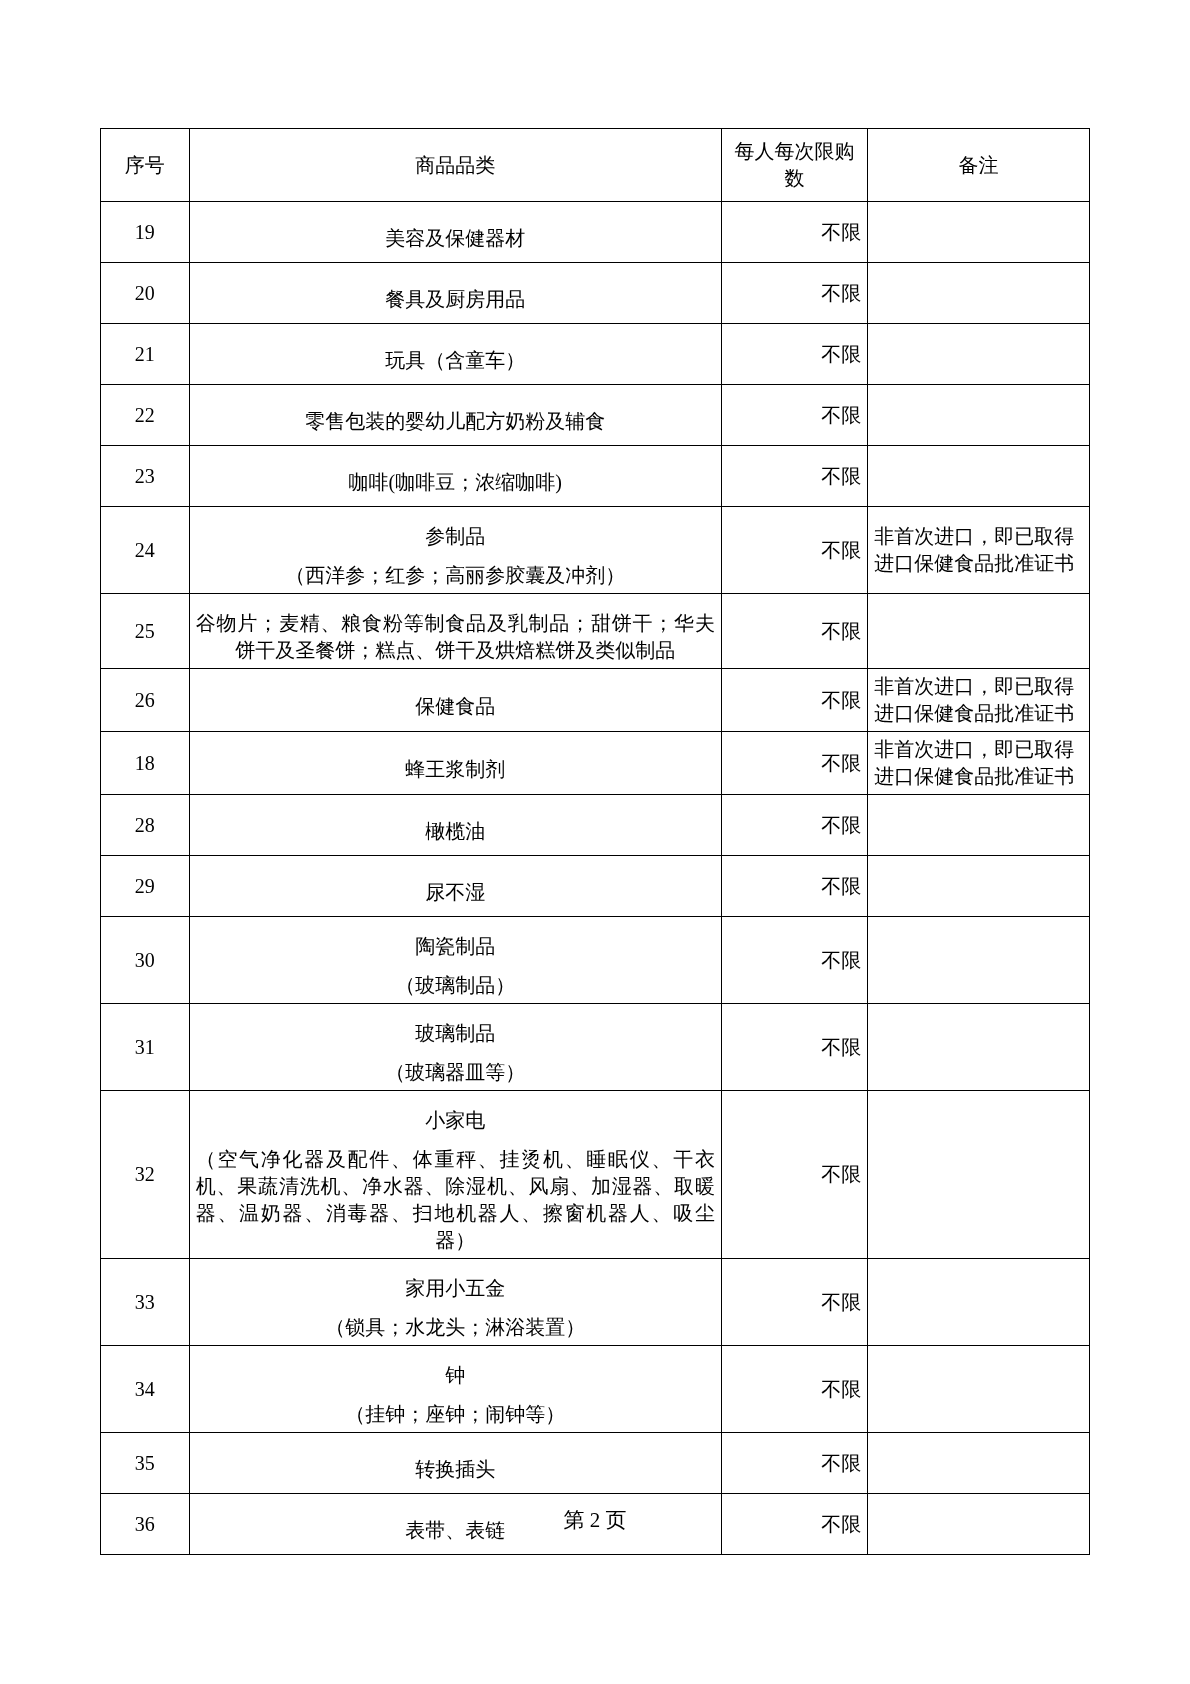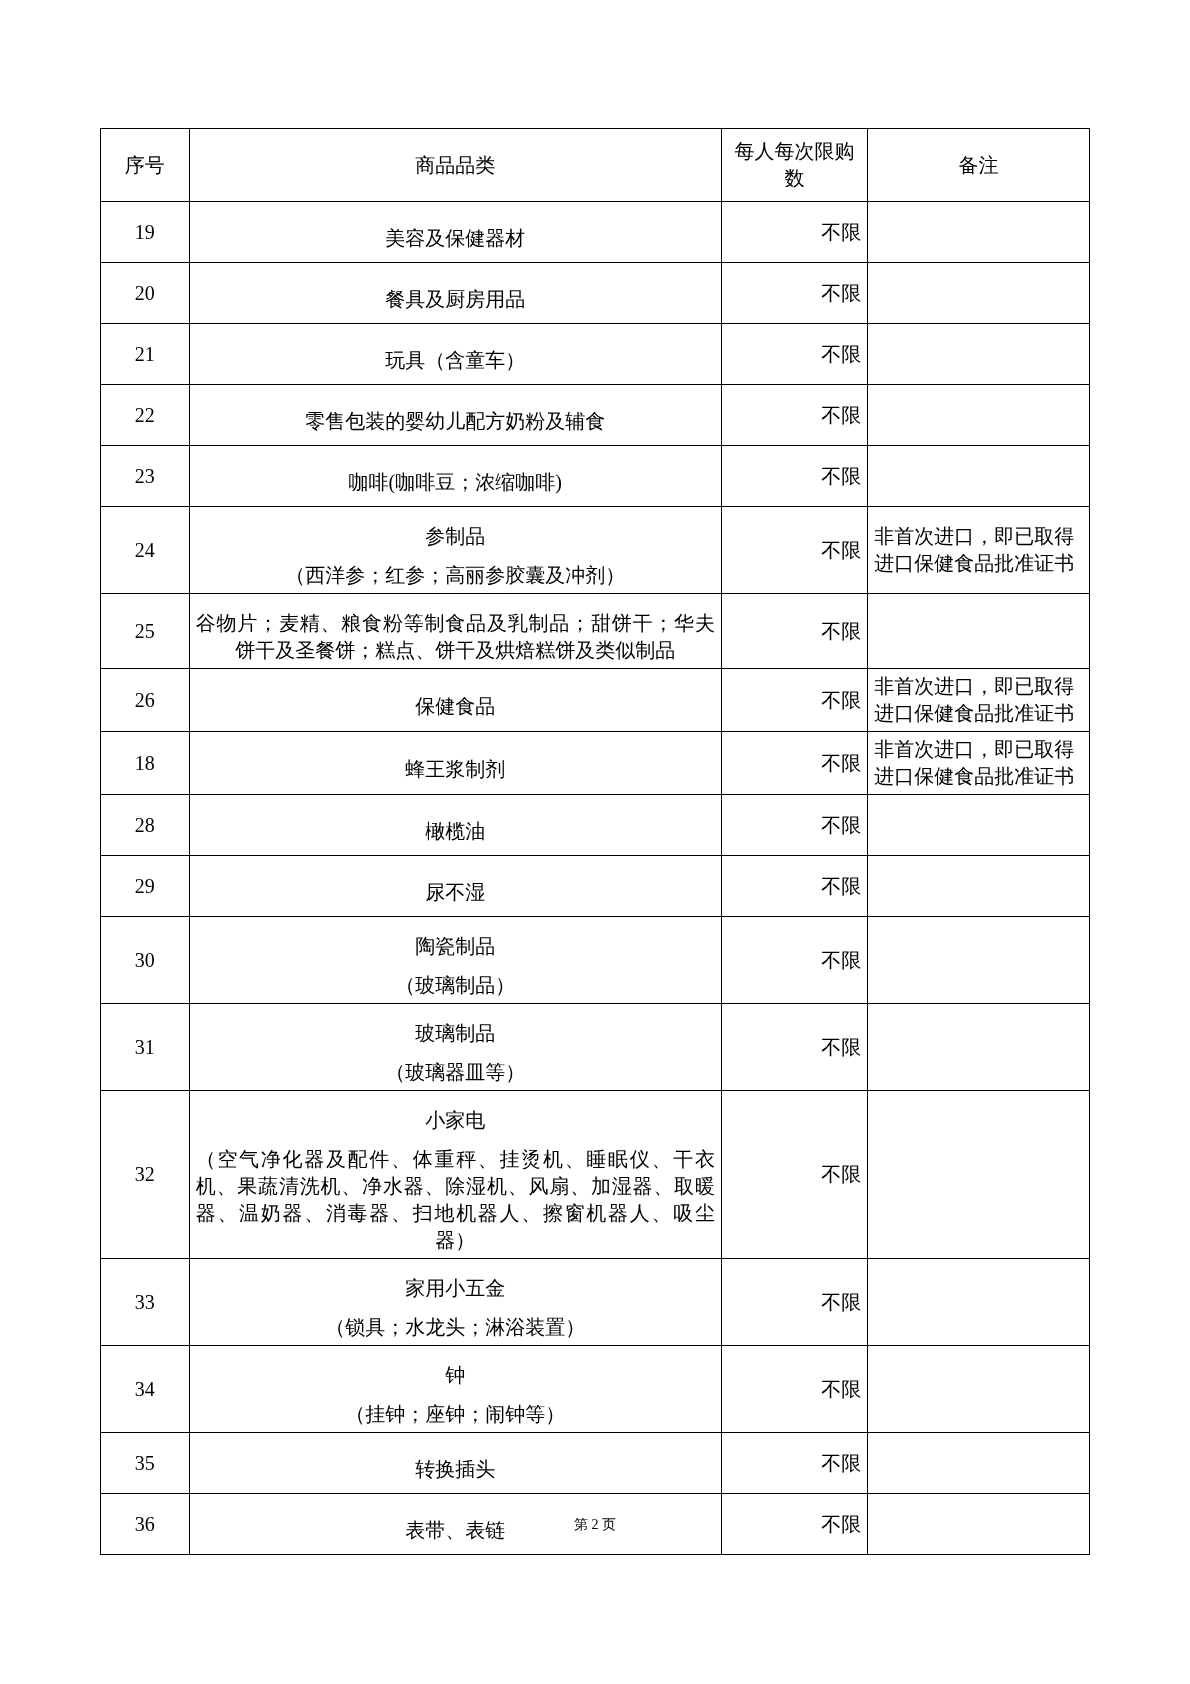--- a/index.html
+++ b/index.html
@@ -70,21 +70,21 @@
     padding-right: 4px;
   }
   td.note.empty { }
   .rowtall td { height: 52px; }
   .footer {
     position: absolute;
     left: 0;
     right: 0;
     bottom: 150px;
     text-align: center;
-    font-size: 14px;
+    font-size: 21px;
     margin-top: 11px;
   }
   .cat-line { display: block; margin-top: 12px; }
 </style>
 </head>
 <body>
 
 <div class="page">
 
   <table class="goods">

